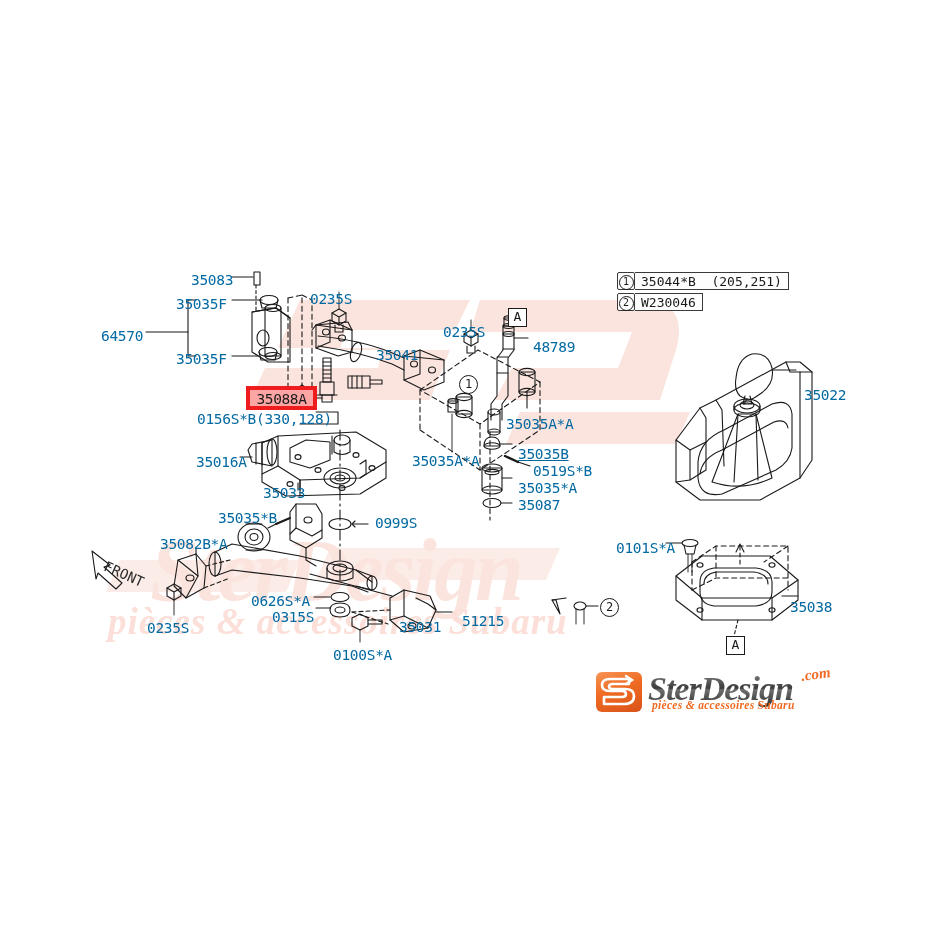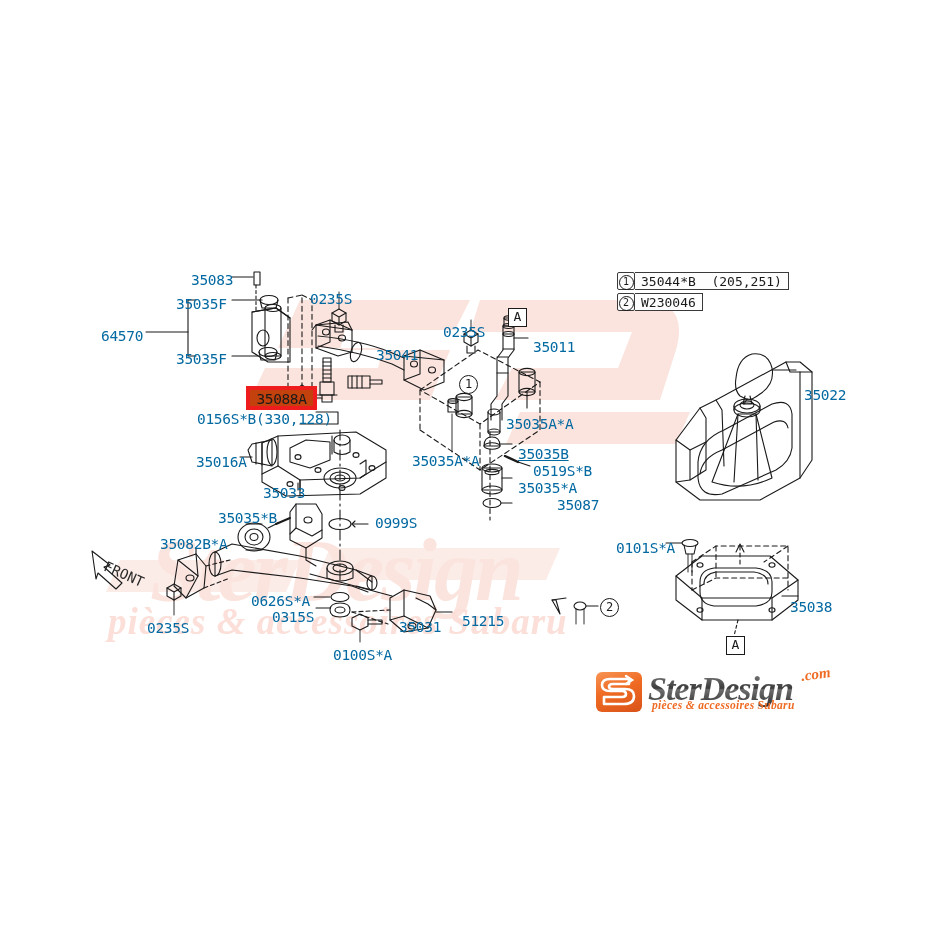--- a/index.html
+++ b/index.html
@@ -106,21 +106,21 @@
     white-space: pre;
   }
   
   #highlight-35088a {
     position: absolute;
     left: 246px;
     top: 386px;
     width: 71px;
     height: 24px;
     border: 4px solid #ee1c1c;
-    background: #c2410c;
+    background: #fca5a5;
     box-sizing: border-box;
   }
   #highlight-35088a .inner-txt {
     font-family: "DejaVu Sans Mono", monospace;
     font-size: 14.5px;
     color: #1a1a1a;
     text-align: center;
     line-height: 16px;
     padding-top: 1px;
     letter-spacing: -0.4px;
@@ -551,28 +551,28 @@
   <div class="front-txt" style="left:103px;top:566px;">FRONT</div>
 
   <div id="label-layer">
       <div class="lbl" style="left: 191px; top: 273px;">35083</div>
       <div class="lbl" style="left: 176px; top: 297px;">35035F</div>
       <div class="lbl" style="left: 101px; top: 329px;">64570</div>
       <div class="lbl" style="left: 176px; top: 352px;">35035F</div>
       <div class="lbl" style="left: 310px; top: 292px;">0235S</div>
       <div class="lbl" style="left: 376px; top: 340px; margin-top: 8px;">35041</div>
       <div class="lbl" style="left: 443px; top: 325px;">0235S</div>
-      <div class="lbl" style="left: 533px; top: 340px;">35011</div>
+      <div class="lbl" style="left: 533px; top: 340px;">48789</div>
       <div class="lbl" style="left: 197px; top: 412px;">0156S*B(330,128)</div>
       <div class="lbl" style="left: 506px; top: 417px;">35035A*A</div>
       <div class="lbl" style="left: 412px; top: 454px;">35035A*A</div>
       <div class="lbl" style="left: 518px; top: 447px; text-decoration: underline;">35035B</div>
       <div class="lbl" style="left: 533px; top: 464px;">0519S*B</div>
       <div class="lbl" style="left: 518px; top: 481px;">35035*A</div>
-      <div class="lbl" style="left: 518px; top: 498px; margin-left: 39px;">35087</div>
+      <div class="lbl" style="left: 518px; top: 498px;">35087</div>
       <div class="lbl" style="left: 196px; top: 455px;">35016A</div>
       <div class="lbl" style="left: 263px; top: 486px;">35033</div>
       <div class="lbl" style="left: 218px; top: 511px;">35035*B</div>
       <div class="lbl" style="left: 375px; top: 516px;">0999S</div>
       <div class="lbl" style="left: 160px; top: 537px;">35082B*A</div>
       <div class="lbl" style="left: 147px; top: 621px;">0235S</div>
       <div class="lbl" style="left: 251px; top: 594px;">0626S*A</div>
       <div class="lbl" style="left: 272px; top: 610px;">0315S</div>
       <div class="lbl" style="left: 333px; top: 648px;">0100S*A</div>
       <div class="lbl" style="left: 399px; top: 620px;">35031</div>

